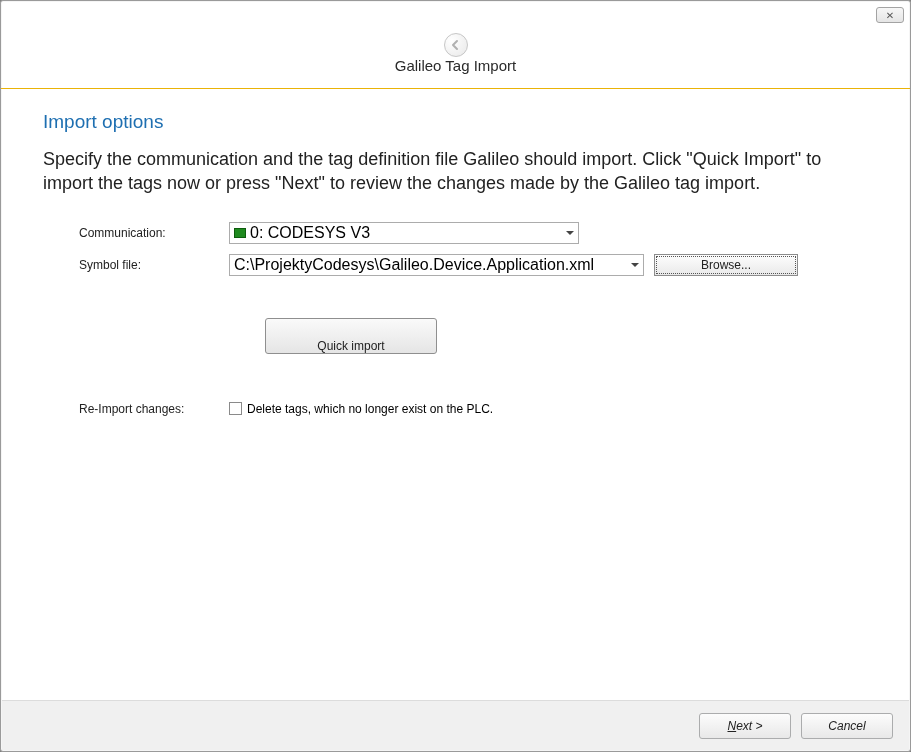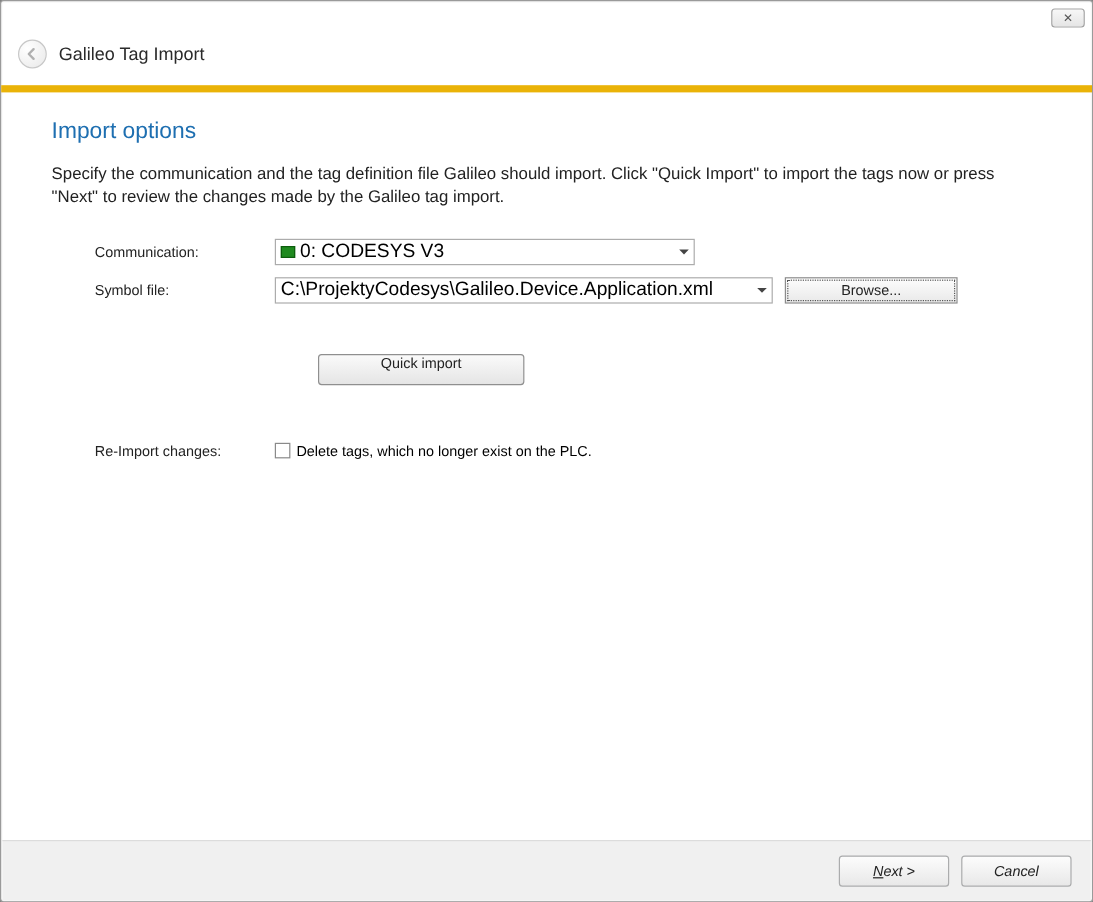--- a/index.html
+++ b/index.html
@@ -39,22 +39,22 @@
     align-items: center;
     justify-content: center;
     font-size: 10px;
     color: #555;
     cursor: pointer;
   }
   .header {
     display: flex;
     align-items: center;
     padding: 6px 14px 14px 14px;
-    border-bottom: 6px solid #eab308;
-    gap: 10px;
+    border-bottom: 1px solid #eab308;
+    flex-direction: column;
   }
   .back-circle {
     width: 24px;
     height: 24px;
     border: 1px solid #c7c7c7;
     border-radius: 50%;
     display: flex;
     align-items: center;
     justify-content: center;
     background: radial-gradient(circle at 30% 30%, #fff, #e8e8e8);
@@ -67,21 +67,21 @@
   .content {
     padding: 22px 42px 10px 42px;
   }
   .page-heading {
     color: #1e6fb1;
     font-size: 19px;
     font-weight: 400;
     margin: 0 0 14px 0;
   }
   .description {
-    font-size: 14px;
+    font-size: 18px;
     color: #222;
     margin: 0 0 26px 0;
     line-height: 1.35;
   }
   .form-area {
     padding-left: 36px;
   }
   .form-row {
     display: flex;
     align-items: center;
@@ -139,28 +139,28 @@
   }
   .quick-import-row {
     display: flex;
     justify-content: flex-start;
     padding-left: 186px;
     margin-top: 42px;
     margin-bottom: 48px;
   }
   .quick-import-btn {
     width: 172px;
-    height: 26px;
+    height: 36px;
     border: 1px solid #8f8f8f;
     border-radius: 3px;
     background: linear-gradient(#fafafa, #e5e5e5);
     font-size: 12px;
     cursor: pointer;
     display: flex;
-    align-items: flex-start;
+    align-items: flex-end;
     justify-content: center;
     color: #222;
   }
   .checkbox-row {
     display: flex;
     align-items: center;
   }
   .chk {
     width: 13px; height: 13px;
     border: 1px solid #8a8a8a;

